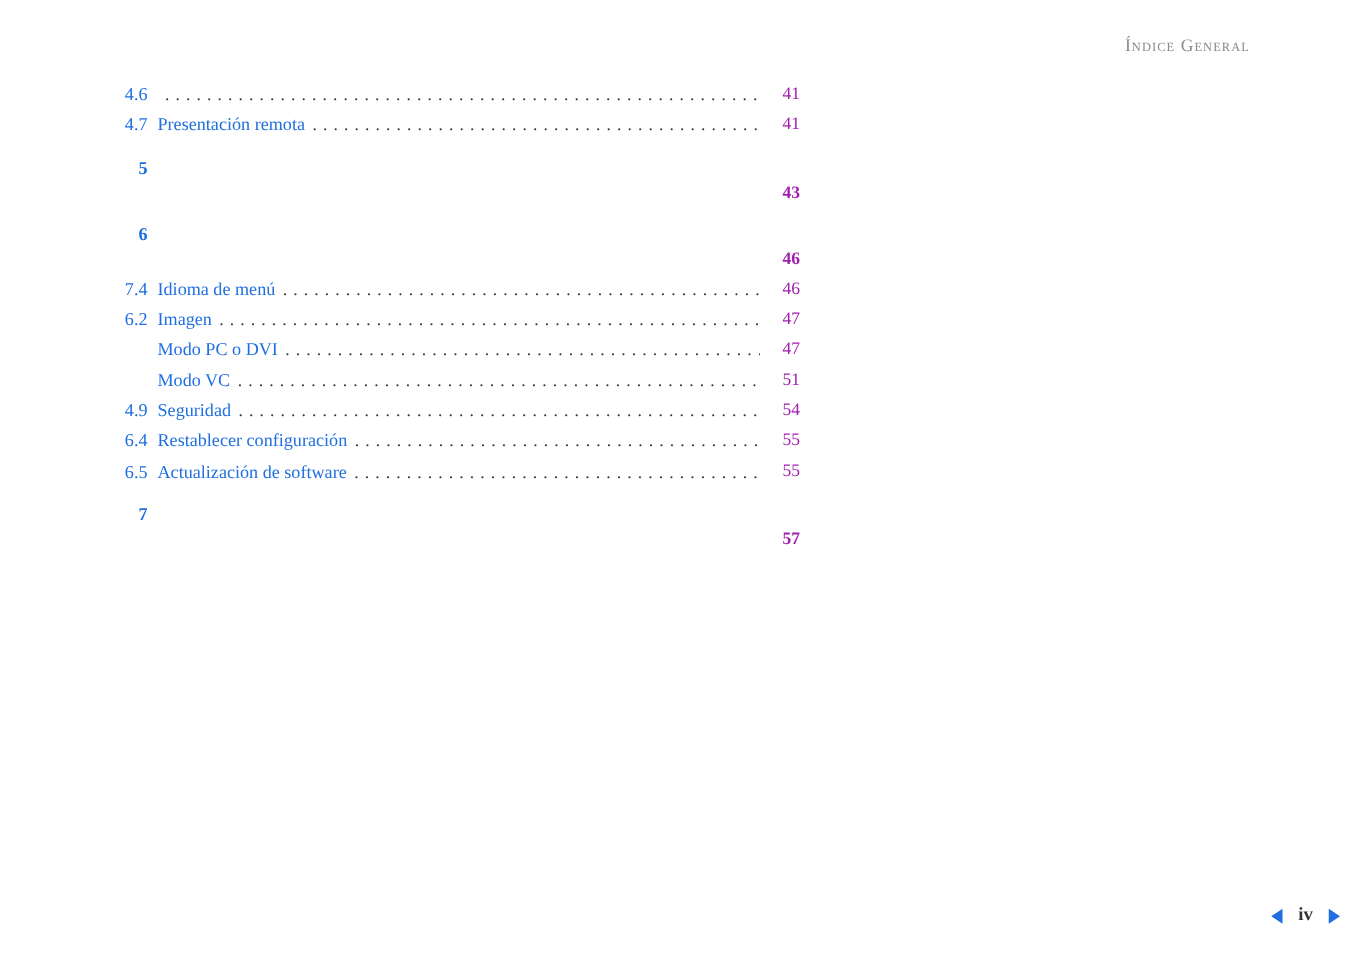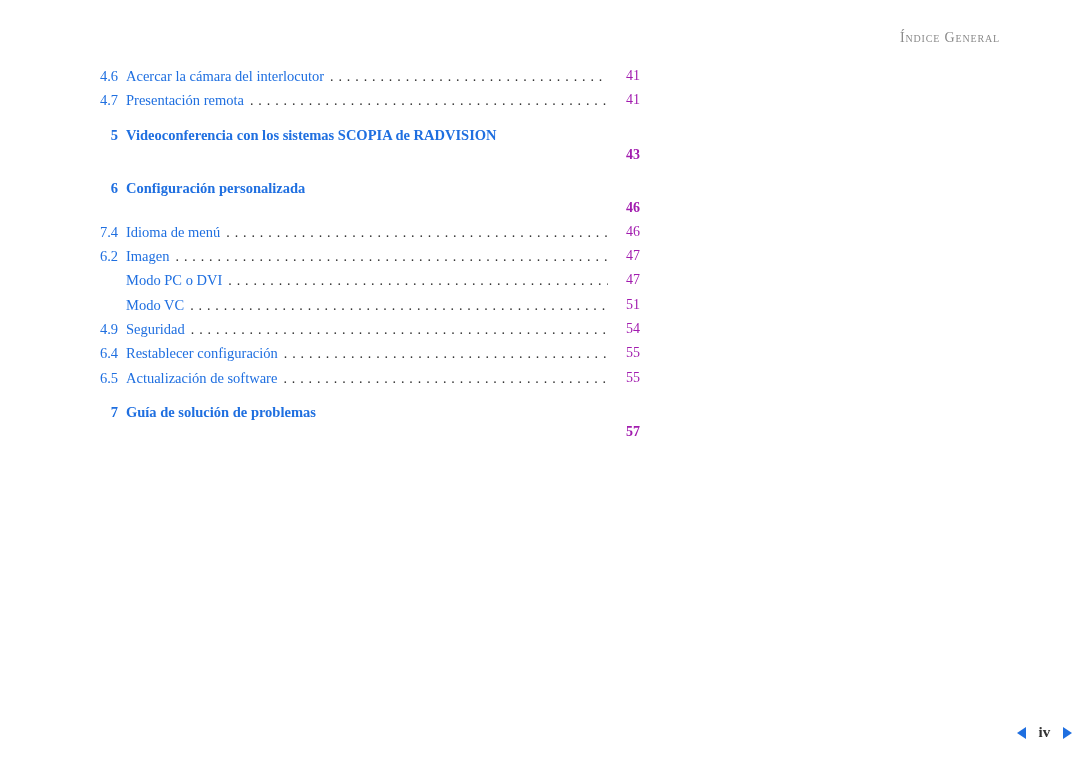--- a/index.html
+++ b/index.html
@@ -100,39 +100,36 @@
 
 <div class="page">
 
   <div class="header">
     <span>Índice General</span>
   </div>
 
   <div class="toc" id="toc">
       <div class="row indent1">
         <span class="num-col">4.6</span>
-        <span class="title">Acercar la cámara del interlocutor</span>
         <span class="leader">........................................................................................................................................................................................................</span>
         <span class="pg">41</span>
       </div>
       <div class="row indent1">
         <span class="num-col">4.7</span>
         <span class="title">Presentación remota</span>
         <span class="leader">........................................................................................................................................................................................................</span>
         <span class="pg">41</span>
       </div>
       <div class="row section-gap">
         <span class="num-col bold">5</span>
-        <span class="title bold">Videoconferencia con los sistemas SCOPIA de RADVISION</span>
         <span style="flex: 1 1 auto;"></span>
         <span class="pg bold">43</span>
       </div>
       <div class="row section-gap">
         <span class="num-col bold">6</span>
-        <span class="title bold">Configuración personalizada</span>
         <span style="flex: 1 1 auto;"></span>
         <span class="pg bold">46</span>
       </div>
       <div class="row indent1">
         <span class="num-col">7.4</span>
         <span class="title">Idioma de menú</span>
         <span class="leader">........................................................................................................................................................................................................</span>
         <span class="pg">46</span>
       </div>
       <div class="row indent1">
@@ -164,21 +161,20 @@
         <span class="pg">55</span>
       </div>
       <div class="row indent1">
         <span class="num-col">6.5</span>
         <span class="title">Actualización de software</span>
         <span class="leader">........................................................................................................................................................................................................</span>
         <span class="pg">55</span>
       </div>
       <div class="row section-gap">
         <span class="num-col bold">7</span>
-        <span class="title bold">Guía de solución de problemas</span>
         <span style="flex: 1 1 auto;"></span>
         <span class="pg bold">57</span>
       </div>
     </div>
 
   <div class="footer">
     <span class="arrow">
       <svg width="14" height="14" viewBox="0 0 14 14">
           <polygon points="11,1 11,13 2,7" fill="#1f6fe0"></polygon>
         </svg>

